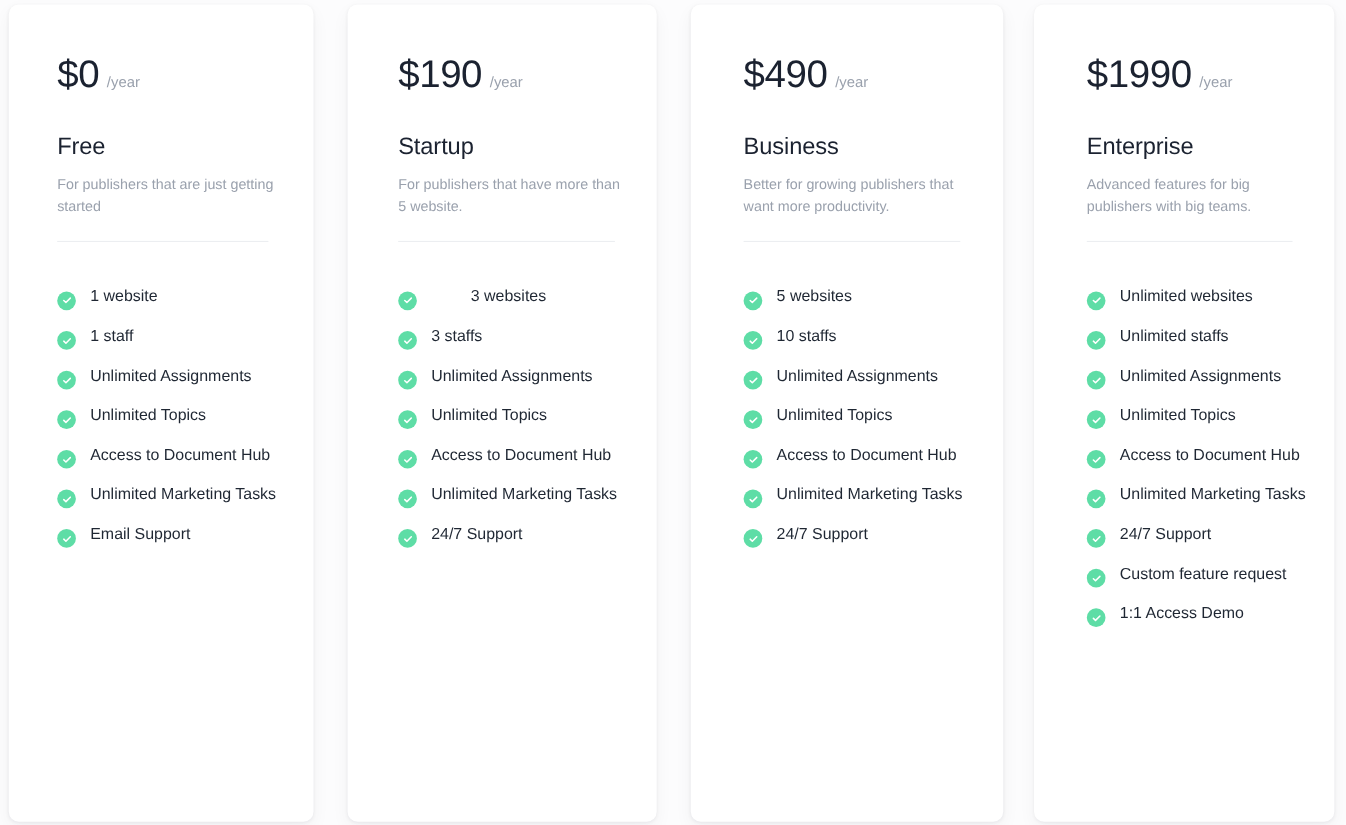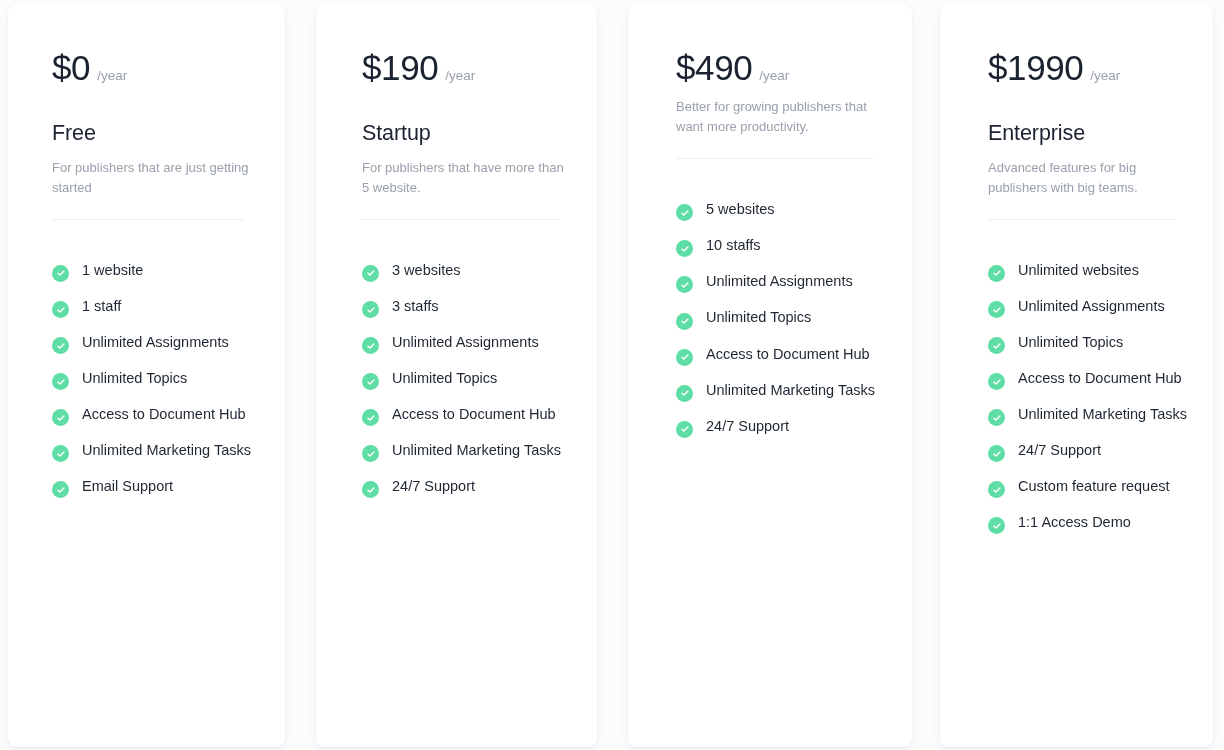--- a/index.html
+++ b/index.html
@@ -196,21 +196,21 @@
     <div class="plan-card" style="left: 316px; width: 281px;">
       <div class="card-inner" style="padding-left: 46px; padding-right: 14px;">
         <div class="price-row">
           <span class="price-amount">$190</span>
           <span class="price-period">/year</span>
         </div>
         <div class="plan-name">Startup</div>
         <div class="plan-desc" style="width: 206px;">For publishers that have more than 5 website.</div>
         <div class="divider" style="width: 197px;"></div>
         <ul class="feature-list">
-          <li class="feature-item" style="width: 220px;">
+          <li class="feature-item" style="width: 220px; gap: 36px;">
             <span class="check-icon">
               <svg width="10" height="10" viewBox="0 0 12 12" fill="none" aria-hidden="true">
                 <path d="M2.4 6.2L4.7 8.4L9.5 3.6" stroke="#ffffff" stroke-width="1.7" stroke-linecap="round" stroke-linejoin="round"></path>
               </svg>
             </span>
             <span class="feature-label">3 websites</span>
           </li>
           <li class="feature-item" style="width: 220px;">
             <span class="check-icon">
               <svg width="10" height="10" viewBox="0 0 12 12" fill="none" aria-hidden="true">
@@ -261,20 +261,21 @@
           </li>
         </ul>
       </div>
     </div>
     <div class="plan-card" style="left: 628px; width: 284px;">
       <div class="card-inner" style="padding-left: 48px; padding-right: 14px;">
         <div class="price-row">
           <span class="price-amount">$490</span>
           <span class="price-period">/year</span>
         </div>
+        <div class="plan-name">Business</div>
         <div class="plan-desc" style="width: 206px;">Better for growing publishers that want more productivity.</div>
         <div class="divider" style="width: 197px;"></div>
         <ul class="feature-list">
           <li class="feature-item" style="width: 220px;">
             <span class="check-icon">
               <svg width="10" height="10" viewBox="0 0 12 12" fill="none" aria-hidden="true">
                 <path d="M2.4 6.2L4.7 8.4L9.5 3.6" stroke="#ffffff" stroke-width="1.7" stroke-linecap="round" stroke-linejoin="round"></path>
               </svg>
             </span>
             <span class="feature-label">5 websites</span>
@@ -347,20 +348,28 @@
               </svg>
             </span>
             <span class="feature-label">Unlimited websites</span>
           </li>
           <li class="feature-item" style="width: 210px;">
             <span class="check-icon">
               <svg width="10" height="10" viewBox="0 0 12 12" fill="none" aria-hidden="true">
                 <path d="M2.4 6.2L4.7 8.4L9.5 3.6" stroke="#ffffff" stroke-width="1.7" stroke-linecap="round" stroke-linejoin="round"></path>
               </svg>
             </span>
+            <span class="feature-label">Unlimited staffs</span>
+          </li>
+          <li class="feature-item" style="width: 210px;">
+            <span class="check-icon">
+              <svg width="10" height="10" viewBox="0 0 12 12" fill="none" aria-hidden="true">
+                <path d="M2.4 6.2L4.7 8.4L9.5 3.6" stroke="#ffffff" stroke-width="1.7" stroke-linecap="round" stroke-linejoin="round"></path>
+              </svg>
+            </span>
             <span class="feature-label">Unlimited Assignments</span>
           </li>
           <li class="feature-item" style="width: 210px;">
             <span class="check-icon">
               <svg width="10" height="10" viewBox="0 0 12 12" fill="none" aria-hidden="true">
                 <path d="M2.4 6.2L4.7 8.4L9.5 3.6" stroke="#ffffff" stroke-width="1.7" stroke-linecap="round" stroke-linejoin="round"></path>
               </svg>
             </span>
             <span class="feature-label">Unlimited Topics</span>
           </li>

